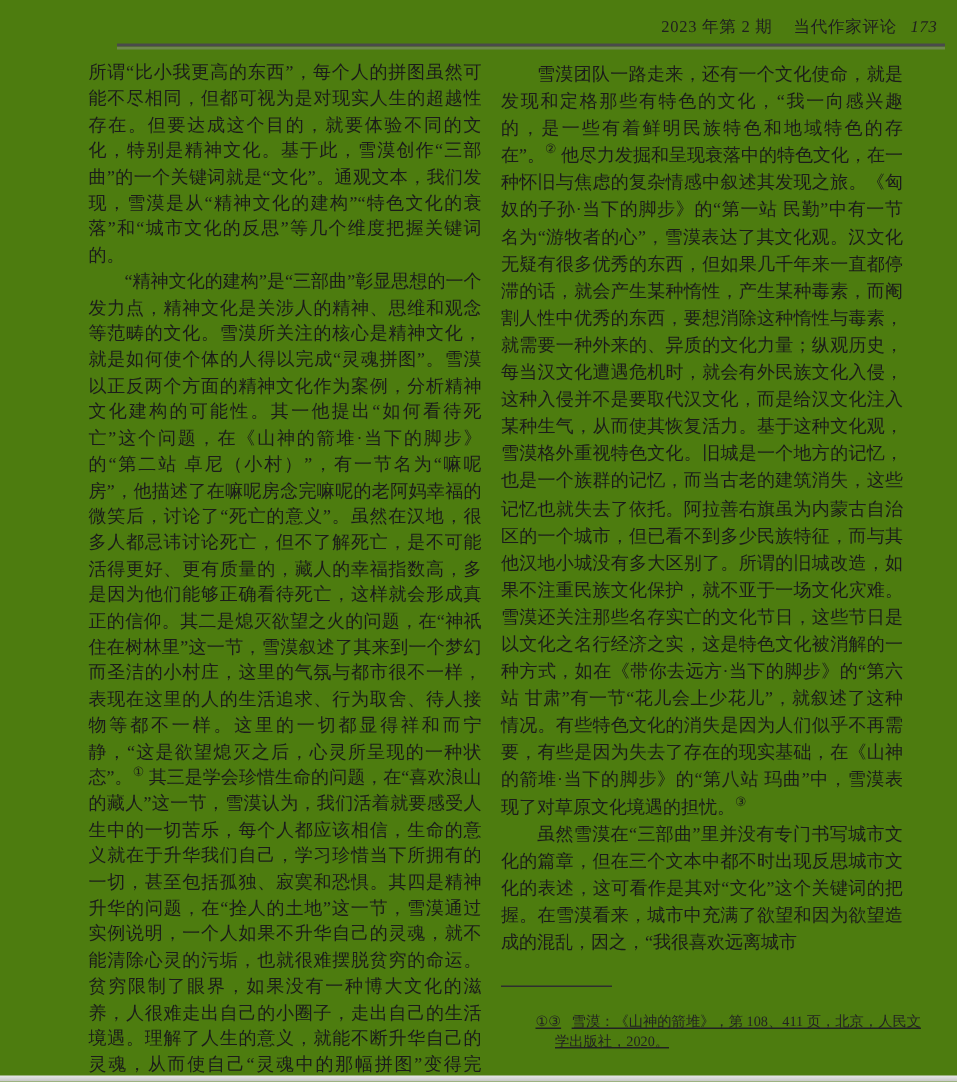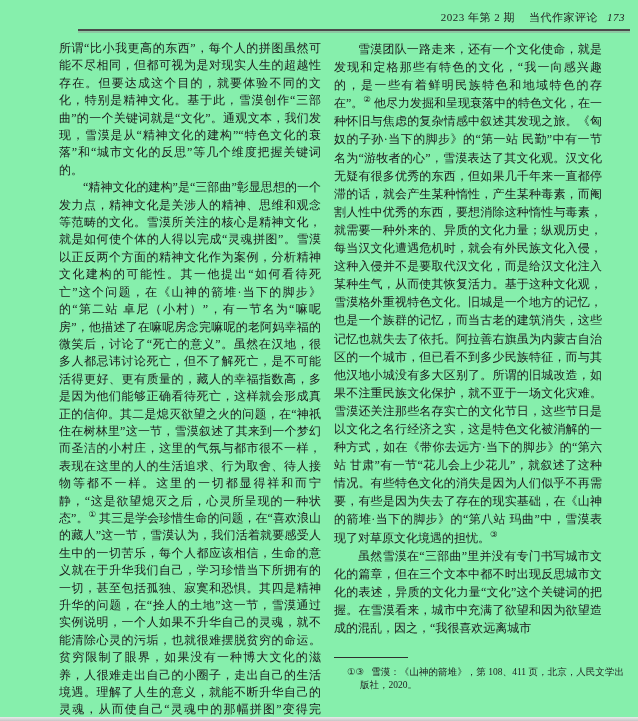--- a/index.html
+++ b/index.html
@@ -4,21 +4,21 @@
 <style>
   html, body { margin: 0; padding: 0; }
   body {
     width: 638px; height: 721px;
     background: #ffffff;
     font-family: "Liberation Serif", "DejaVu Serif", serif;
     color: #1c1c1c;
     overflow: hidden;
     position: relative;
   }
-  .page { position: absolute; inset: 0; background: #86efac; }
+  .page { position: absolute; inset: 0; background: #4d7c0f; }
 
   
   .running-head {
     position: absolute; top: 10px; right: 13px;
     font-size: 11px; color: #1f1f1f; white-space: nowrap;
     letter-spacing: 0.5px;
   }
   .running-head .journal { margin-left: 14px; }
   .running-head .pageno { margin-left: 9px; font-style: italic; }
   .head-rule {
@@ -46,21 +46,21 @@
   .fn-rule {
     position: absolute; top: 657px; left: 334px;
     width: 74px; height: 1px; background: #2e2e2e;
   }
   .footnotes {
     position: absolute; top: 666px; left: 347px; width: 277px;
     font-size: 9.5px; line-height: 13.4px; color: #222;
     text-align: justify;
   }
   .footnotes p {
-    margin: 0; padding-left: 13px; text-indent: -13px;
+    margin: 10px; padding-left: 13px; text-indent: -13px; text-decoration: underline;
   }
   .footnotes .fn-marker { margin-right: 7px; }
 
   
   .scan-bottom {
     position: absolute; left: 0; right: 0; bottom: 0; height: 4px;
     background: linear-gradient(#e8e8e8, #c6c6c6);
   }
 </style>
 </head>
@@ -72,21 +72,21 @@
     <span>2023 年第 2 期</span><span class="journal">当代作家评论</span><span class="pageno">173</span>
   </div>
   <div class="head-rule"></div>
 
   <div class="col col-left" id="col-left">
       <p><span>所谓“比小我更高的东西”，每个人的拼图虽然可能不尽相同，但都可视为是对现实人生的超越性存在。但要达成这个目的，就要体验不同的文化，特别是精神文化。基于此，雪漠创作“三部曲”的一个关键词就是“文化”。通观文本，我们发现，雪漠是从“精神文化的建构”“特色文化的衰落”和“城市文化的反思”等几个维度把握关键词的。</span></p>
       <p class="indent"><span>“精神文化的建构”是“三部曲”彰显思想的一个发力点，精神文化是关涉人的精神、思维和观念等范畴的文化。雪漠所关注的核心是精神文化，就是如何使个体的人得以完成“灵魂拼图”。雪漠以正反两个方面的精神文化作为案例，分析精神文化建构的可能性。其一他提出“如何看待死亡”这个问题，在《山神的箭堆·当下的脚步》的“第二站 卓尼（小村）”，有一节名为“嘛呢房”，他描述了在嘛呢房念完嘛呢的老阿妈幸福的微笑后，讨论了“死亡的意义”。虽然在汉地，很多人都忌讳讨论死亡，但不了解死亡，是不可能活得更好、更有质量的，藏人的幸福指数高，多是因为他们能够正确看待死亡，这样就会形成真正的信仰。其二是熄灭欲望之火的问题，在“神祇住在树林里”这一节，雪漠叙述了其来到一个梦幻而圣洁的小村庄，这里的气氛与都市很不一样，表现在这里的人的生活追求、行为取舍、待人接物等都不一样。这里的一切都显得祥和而宁静，“这是欲望熄灭之后，心灵所呈现的一种状态”。</span><sup>①</sup><span> 其三是学会珍惜生命的问题，在“喜欢浪山的藏人”这一节，雪漠认为，我们活着就要感受人生中的一切苦乐，每个人都应该相信，生命的意义就在于升华我们自己，学习珍惜当下所拥有的一切，甚至包括孤独、寂寞和恐惧。其四是精神升华的问题，在“拴人的土地”这一节，雪漠通过实例说明，一个人如果不升华自己的灵魂，就不能清除心灵的污垢，也就很难摆脱贫穷的命运。贫穷限制了眼界，如果没有一种博大文化的滋养，人很难走出自己的小圈子，走出自己的生活境遇。理解了人生的意义，就能不断升华自己的灵魂，从而使自己“灵魂中的那幅拼图”变得完整。</span></p>
     </div>
   <div class="col col-right" id="col-right">
       <p class="indent"><span>雪漠团队一路走来，还有一个文化使命，就是发现和定格那些有特色的文化，“我一向感兴趣的，是一些有着鲜明民族特色和地域特色的存在”。</span><sup>②</sup><span> 他尽力发掘和呈现衰落中的特色文化，在一种怀旧与焦虑的复杂情感中叙述其发现之旅。《匈奴的子孙·当下的脚步》的“第一站 民勤”中有一节名为“游牧者的心”，雪漠表达了其文化观。汉文化无疑有很多优秀的东西，但如果几千年来一直都停滞的话，就会产生某种惰性，产生某种毒素，而阉割人性中优秀的东西，要想消除这种惰性与毒素，就需要一种外来的、异质的文化力量；纵观历史，每当汉文化遭遇危机时，就会有外民族文化入侵，这种入侵并不是要取代汉文化，而是给汉文化注入某种生气，从而使其恢复活力。基于这种文化观，雪漠格外重视特色文化。旧城是一个地方的记忆，也是一个族群的记忆，而当古老的建筑消失，这些记忆也就失去了依托。阿拉善右旗虽为内蒙古自治区的一个城市，但已看不到多少民族特征，而与其他汉地小城没有多大区别了。所谓的旧城改造，如果不注重民族文化保护，就不亚于一场文化灾难。雪漠还关注那些名存实亡的文化节日，这些节日是以文化之名行经济之实，这是特色文化被消解的一种方式，如在《带你去远方·当下的脚步》的“第六站 甘肃”有一节“花儿会上少花儿”，就叙述了这种情况。有些特色文化的消失是因为人们似乎不再需要，有些是因为失去了存在的现实基础，在《山神的箭堆·当下的脚步》的“第八站 玛曲”中，雪漠表现了对草原文化境遇的担忧。</span><sup>③</sup></p>
-      <p class="indent"><span>虽然雪漠在“三部曲”里并没有专门书写城市文化的篇章，但在三个文本中都不时出现反思城市文化的表述，异质的文化力量“文化”这个关键词的把握。在雪漠看来，城市中充满了欲望和因为欲望造成的混乱，因之，“我很喜欢远离城市</span></p>
+      <p class="indent"><span>虽然雪漠在“三部曲”里并没有专门书写城市文化的篇章，但在三个文本中都不时出现反思城市文化的表述，这可看作是其对“文化”这个关键词的把握。在雪漠看来，城市中充满了欲望和因为欲望造成的混乱，因之，“我很喜欢远离城市</span></p>
     </div>
 
   <div class="fn-rule"></div>
   <div class="footnotes" id="footnotes">
       <p><span class="fn-marker">①③</span><span>雪漠：《山神的箭堆》，第 108、411 页，北京，人民文学出版社，2020。</span></p>
     </div>
 
   <div class="scan-bottom"></div>
 </div>
 

